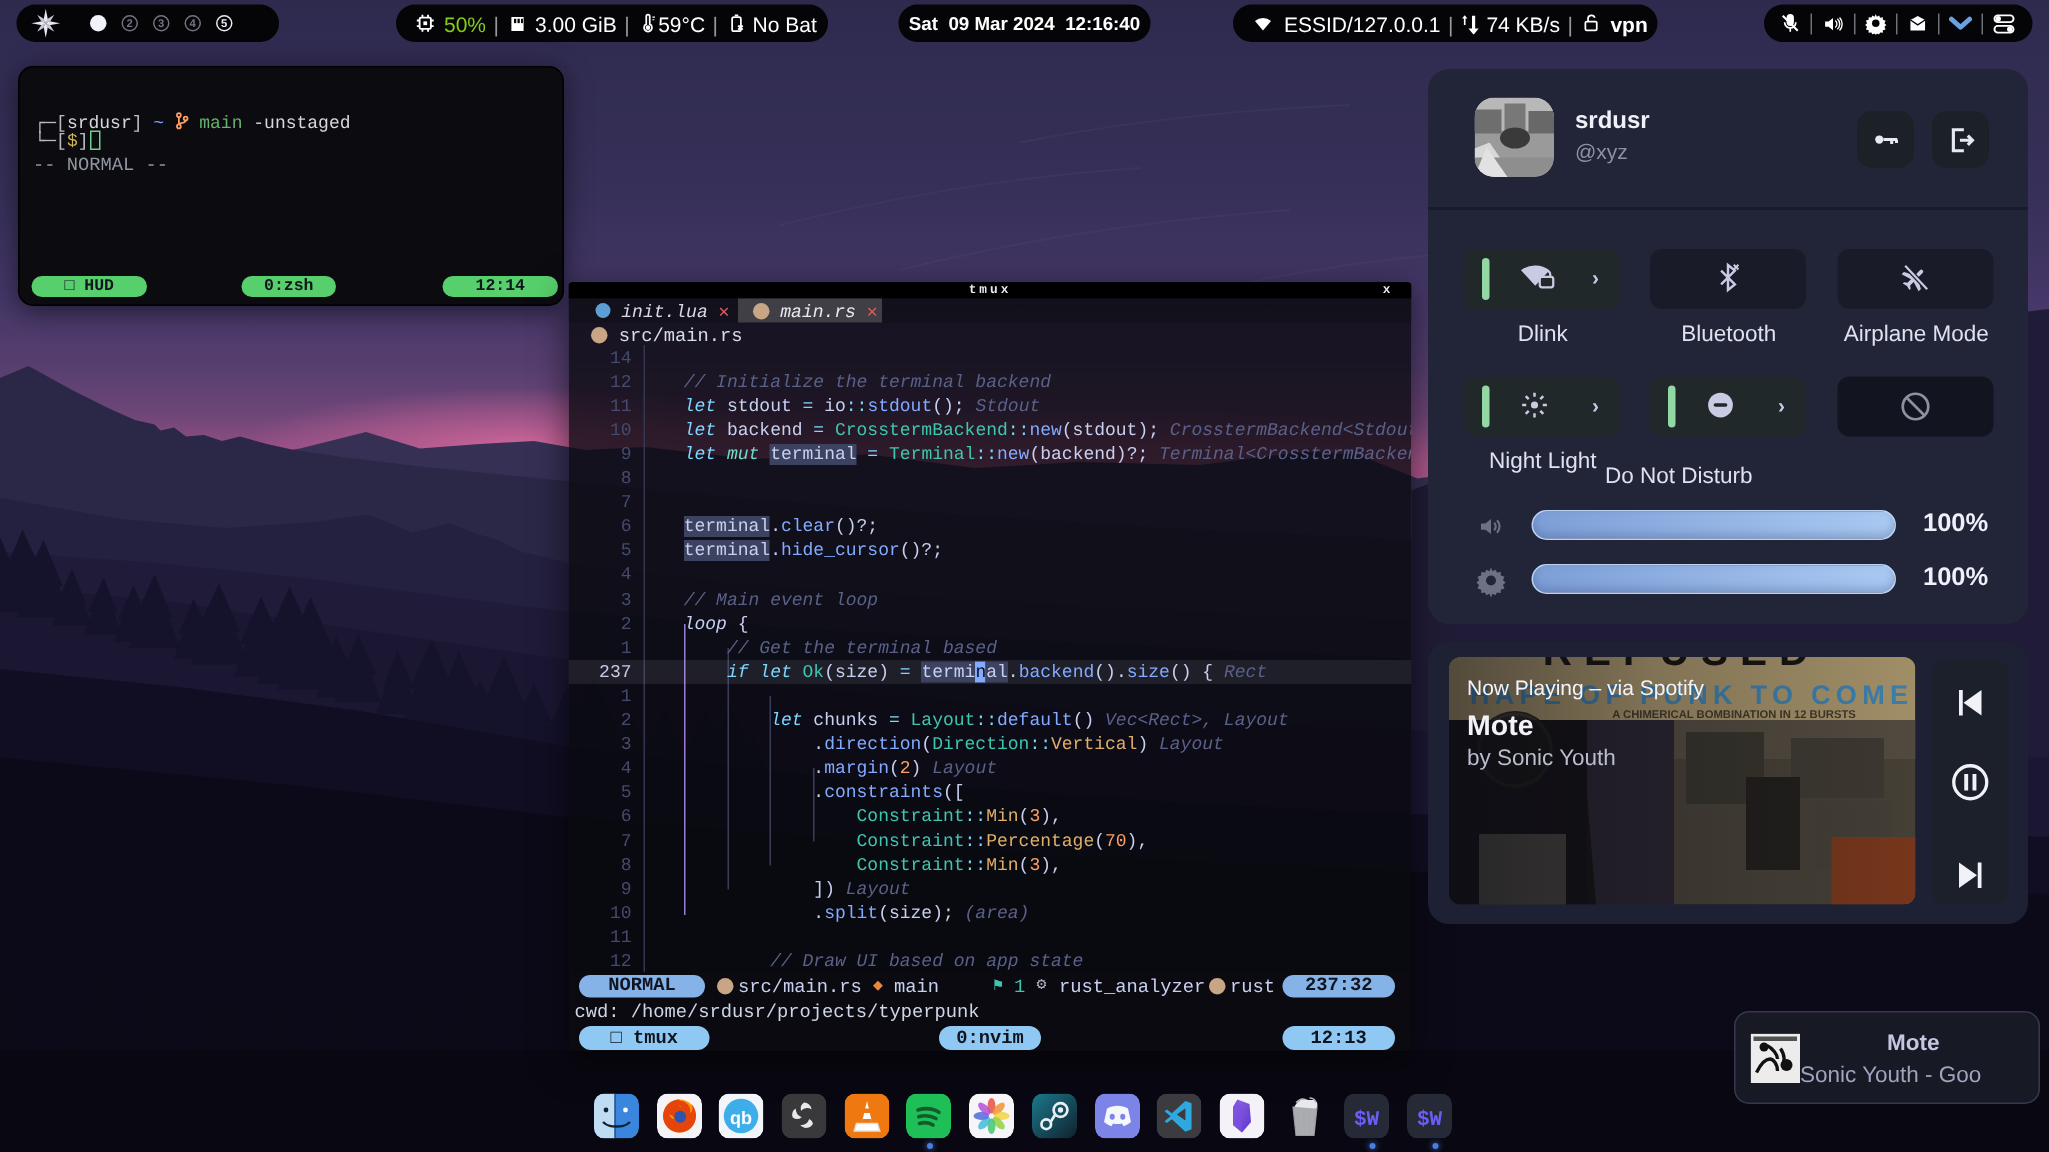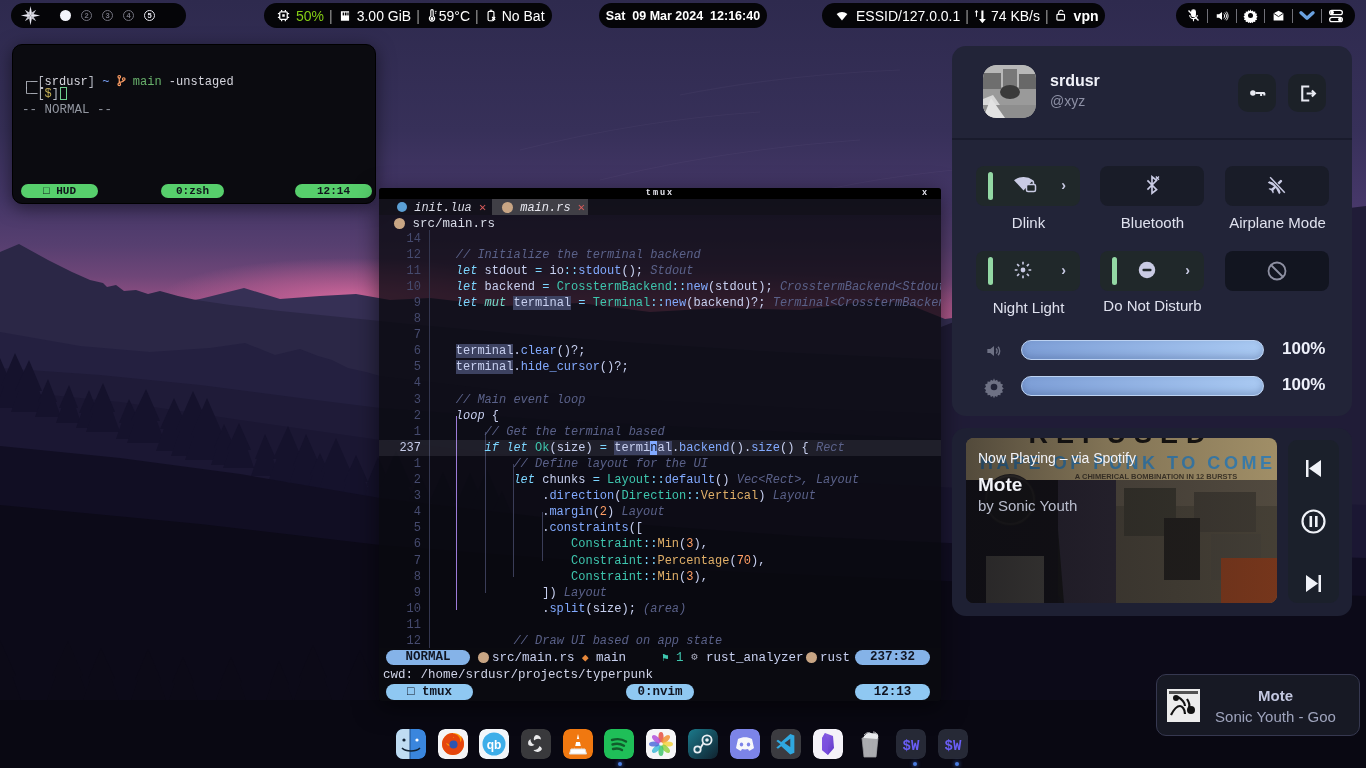--- a/index.html
+++ b/index.html
@@ -310,21 +310,21 @@
       <div style="position:absolute;left:0px;top:106.9px;width:562px;height:16.1px;white-space:pre;overflow:hidden"><span style="position:absolute;left:0;top:0;width:42px;text-align:right;color:#454a6e;">9</span><span style="position:absolute;left:48px;top:0">    <span style="color:#7dd6ff;font-style:italic;">let</span><span style="color:#73daca;font-style:italic;"> mut </span><span style="color:#c8d0f0;background:#3d4261;">terminal</span><span style="color:#7dd6ff;"> =</span><span style="color:#3ec6ae;"> Terminal</span><span style="color:#7dd6ff;">::</span><span style="color:#82aaff;">new</span><span style="color:#c8d0f0;">(backend)?;</span><span style="color:#5a6189;font-style:italic;"> Terminal&lt;CrosstermBacken</span></span></div>
       <div style="position:absolute;left:0px;top:123.0px;width:562px;height:16.1px;white-space:pre;overflow:hidden"><span style="position:absolute;left:0;top:0;width:42px;text-align:right;color:#454a6e;">8</span><span style="position:absolute;left:48px;top:0">    </span></div>
       <div style="position:absolute;left:0px;top:139.1px;width:562px;height:16.1px;white-space:pre;overflow:hidden"><span style="position:absolute;left:0;top:0;width:42px;text-align:right;color:#454a6e;">7</span></div>
       <div style="position:absolute;left:0px;top:155.2px;width:562px;height:16.1px;white-space:pre;overflow:hidden"><span style="position:absolute;left:0;top:0;width:42px;text-align:right;color:#454a6e;">6</span><span style="position:absolute;left:48px;top:0">    <span style="color:#c8d0f0;background:#3d4261;">terminal</span><span style="color:#c8d0f0;">.</span><span style="color:#82aaff;">clear</span><span style="color:#c8d0f0;">()?;</span></span></div>
       <div style="position:absolute;left:0px;top:171.3px;width:562px;height:16.1px;white-space:pre;overflow:hidden"><span style="position:absolute;left:0;top:0;width:42px;text-align:right;color:#454a6e;">5</span><span style="position:absolute;left:48px;top:0">    <span style="color:#c8d0f0;background:#3d4261;">terminal</span><span style="color:#c8d0f0;">.</span><span style="color:#82aaff;">hide_cursor</span><span style="color:#c8d0f0;">()?;</span></span></div>
       <div style="position:absolute;left:0px;top:187.4px;width:562px;height:16.1px;white-space:pre;overflow:hidden"><span style="position:absolute;left:0;top:0;width:42px;text-align:right;color:#454a6e;">4</span><span style="position:absolute;left:48px;top:0">    </span></div>
       <div style="position:absolute;left:0px;top:203.5px;width:562px;height:16.1px;white-space:pre;overflow:hidden"><span style="position:absolute;left:0;top:0;width:42px;text-align:right;color:#454a6e;">3</span><span style="position:absolute;left:48px;top:0">    <span style="color:#5a6189;font-style:italic;">// Main event loop</span></span></div>
       <div style="position:absolute;left:0px;top:219.6px;width:562px;height:16.1px;white-space:pre;overflow:hidden"><span style="position:absolute;left:0;top:0;width:42px;text-align:right;color:#454a6e;">2</span><span style="position:absolute;left:48px;top:0">    <span style="color:#c8d0f0;font-style:italic;">loop</span><span style="color:#c8d0f0;"> {</span></span></div>
       <div style="position:absolute;left:0px;top:235.7px;width:562px;height:16.1px;white-space:pre;overflow:hidden"><span style="position:absolute;left:0;top:0;width:42px;text-align:right;color:#454a6e;">1</span><span style="position:absolute;left:48px;top:0">        <span style="color:#5a6189;font-style:italic;">// Get the terminal based</span></span></div>
       <div style="position:absolute;left:0px;top:251.8px;width:562px;height:16.1px;background:rgba(197,200,220,0.10);white-space:pre;overflow:hidden"><span style="position:absolute;left:0;top:0;width:42px;text-align:right;color:#c6cbe8;">237</span><span style="position:absolute;left:48px;top:0">        <span style="color:#7dd6ff;font-style:italic;">if</span><span style="color:#7dd6ff;font-style:italic;"> let</span><span style="color:#3ec6ae;"> Ok</span><span style="color:#c8d0f0;">(size) </span><span style="color:#7dd6ff;">=</span><span style="color:#c8d0f0;"> </span><span style="color:#c8d0f0;background:#3d4261;">termi</span><span style="color:#0b0b12;background:#82aaff;">n</span><span style="color:#c8d0f0;background:#3d4261;">al</span><span style="color:#c8d0f0;">.</span><span style="color:#82aaff;">backend</span><span style="color:#c8d0f0;">().</span><span style="color:#82aaff;">size</span><span style="color:#c8d0f0;">() { </span><span style="color:#5a6189;font-style:italic;">Rect</span></span></div>
-      <div style="position:absolute;left:0px;top:267.9px;width:562px;height:16.1px;white-space:pre;overflow:hidden"><span style="position:absolute;left:0;top:0;width:42px;text-align:right;color:#454a6e;">1</span><span style="position:absolute;left:48px;top:0">            <span style="color:#5a6189;font-style:italic;">// Define layout for the UI</span></span></div>
+      <div style="position:absolute;left:0px;top:267.9px;width:562px;height:16.1px;white-space:pre;overflow:hidden"><span style="position:absolute;left:0;top:0;width:42px;text-align:right;color:#454a6e;">1</span></div>
       <div style="position:absolute;left:0px;top:284.0px;width:562px;height:16.1px;white-space:pre;overflow:hidden"><span style="position:absolute;left:0;top:0;width:42px;text-align:right;color:#454a6e;">2</span><span style="position:absolute;left:48px;top:0">            <span style="color:#7dd6ff;font-style:italic;">let</span><span style="color:#c8d0f0;"> chunks </span><span style="color:#7dd6ff;">=</span><span style="color:#3ec6ae;"> Layout</span><span style="color:#7dd6ff;">::</span><span style="color:#82aaff;">default</span><span style="color:#c8d0f0;">() </span><span style="color:#5a6189;font-style:italic;">Vec&lt;Rect&gt;, Layout</span></span></div>
       <div style="position:absolute;left:0px;top:300.1px;width:562px;height:16.1px;white-space:pre;overflow:hidden"><span style="position:absolute;left:0;top:0;width:42px;text-align:right;color:#454a6e;">3</span><span style="position:absolute;left:48px;top:0">                <span style="color:#c8d0f0;">.</span><span style="color:#82aaff;">direction</span><span style="color:#c8d0f0;">(</span><span style="color:#3ec6ae;">Direction</span><span style="color:#7dd6ff;">::</span><span style="color:#e0af68;">Vertical</span><span style="color:#c8d0f0;">) </span><span style="color:#5a6189;font-style:italic;">Layout</span></span></div>
       <div style="position:absolute;left:0px;top:316.2px;width:562px;height:16.1px;white-space:pre;overflow:hidden"><span style="position:absolute;left:0;top:0;width:42px;text-align:right;color:#454a6e;">4</span><span style="position:absolute;left:48px;top:0">                <span style="color:#c8d0f0;">.</span><span style="color:#82aaff;">margin</span><span style="color:#c8d0f0;">(</span><span style="color:#ff9e64;">2</span><span style="color:#c8d0f0;">) </span><span style="color:#5a6189;font-style:italic;">Layout</span></span></div>
       <div style="position:absolute;left:0px;top:332.3px;width:562px;height:16.1px;white-space:pre;overflow:hidden"><span style="position:absolute;left:0;top:0;width:42px;text-align:right;color:#454a6e;">5</span><span style="position:absolute;left:48px;top:0">                <span style="color:#c8d0f0;">.</span><span style="color:#82aaff;">constraints</span><span style="color:#c8d0f0;">([</span></span></div>
       <div style="position:absolute;left:0px;top:348.4px;width:562px;height:16.1px;white-space:pre;overflow:hidden"><span style="position:absolute;left:0;top:0;width:42px;text-align:right;color:#454a6e;">6</span><span style="position:absolute;left:48px;top:0">                    <span style="color:#3ec6ae;">Constraint</span><span style="color:#7dd6ff;">::</span><span style="color:#e0af68;">Min</span><span style="color:#c8d0f0;">(</span><span style="color:#ff9e64;">3</span><span style="color:#c8d0f0;">),</span></span></div>
       <div style="position:absolute;left:0px;top:364.5px;width:562px;height:16.1px;white-space:pre;overflow:hidden"><span style="position:absolute;left:0;top:0;width:42px;text-align:right;color:#454a6e;">7</span><span style="position:absolute;left:48px;top:0">                    <span style="color:#3ec6ae;">Constraint</span><span style="color:#7dd6ff;">::</span><span style="color:#e0af68;">Percentage</span><span style="color:#c8d0f0;">(</span><span style="color:#ff9e64;">70</span><span style="color:#c8d0f0;">),</span></span></div>
       <div style="position:absolute;left:0px;top:380.6px;width:562px;height:16.1px;white-space:pre;overflow:hidden"><span style="position:absolute;left:0;top:0;width:42px;text-align:right;color:#454a6e;">8</span><span style="position:absolute;left:48px;top:0">                    <span style="color:#3ec6ae;">Constraint</span><span style="color:#7dd6ff;">::</span><span style="color:#e0af68;">Min</span><span style="color:#c8d0f0;">(</span><span style="color:#ff9e64;">3</span><span style="color:#c8d0f0;">),</span></span></div>
       <div style="position:absolute;left:0px;top:396.7px;width:562px;height:16.1px;white-space:pre;overflow:hidden"><span style="position:absolute;left:0;top:0;width:42px;text-align:right;color:#454a6e;">9</span><span style="position:absolute;left:48px;top:0">                <span style="color:#c8d0f0;">]) </span><span style="color:#5a6189;font-style:italic;">Layout</span></span></div>
       <div style="position:absolute;left:0px;top:412.8px;width:562px;height:16.1px;white-space:pre;overflow:hidden"><span style="position:absolute;left:0;top:0;width:42px;text-align:right;color:#454a6e;">10</span><span style="position:absolute;left:48px;top:0">                <span style="color:#c8d0f0;">.</span><span style="color:#82aaff;">split</span><span style="color:#c8d0f0;">(size); </span><span style="color:#5a6189;font-style:italic;">(area)</span></span></div>
       <div style="position:absolute;left:0px;top:428.9px;width:562px;height:16.1px;white-space:pre;overflow:hidden"><span style="position:absolute;left:0;top:0;width:42px;text-align:right;color:#454a6e;">11</span><span style="position:absolute;left:48px;top:0">    </span></div>
@@ -416,21 +416,21 @@
   </div>
 <div style="position:absolute;left:946px;top:299px;width:165px;text-align:center;font:15px 'Liberation Sans';color:#dfe1ee">Night Light</div>
 <div style="position:absolute;left:1100px;top:251px;width:104px;height:40px;background:#20282a;border-radius:8px">
     <span style="position:absolute;left:12px;top:6px;width:5px;height:28px;background:#93d8a4;border-radius:3px"></span>
     <span style="position:absolute;left:36px;top:8px"><svg width="22" height="22" viewBox="0 0 24 24">
         <circle cx="12" cy="12" r="9" fill="#c9cbe4"></circle>
         <rect x="7" y="10.7" width="10" height="2.6" rx="1.3" fill="#20282a"></rect>
       </svg></span>
     <span style="position:absolute;right:14px;top:11px;font:bold 14px 'Liberation Sans';color:#c9cbe4">›</span>
   </div>
-<div style="position:absolute;left:1070px;top:297px;width:165px;text-align:center;font:15px 'Liberation Sans';color:#dfe1ee">Do Not Disturb</div>
+<div style="position:absolute;left:1070px;top:309px;width:165px;text-align:left;font:15px 'Liberation Sans';color:#dfe1ee">Do Not Disturb</div>
 <div style="position:absolute;left:1225px;top:251px;width:104px;height:40px;background:#121520;border-radius:8px">
     <span style="position:absolute;left:0;right:0;top:8px;text-align:center"><svg width="24" height="24" viewBox="0 0 24 24" fill="none" stroke="#8e90a2" stroke-width="1.8">
         <circle cx="12" cy="12" r="8.5"></circle>
         <path d="M6 6l12 12"></path>
       </svg></span>
   </div>
 <span style="position:absolute;left:983px;top:341px"><svg width="22" height="20" viewBox="0 0 24 24" fill="#6e7184">
       <path d="M4 9.5v5h3.5L12 18V6L7.5 9.5Z"></path>
       <path d="M14.5 9a4.2 4.2 0 0 1 0 6M16.8 7a7.2 7.2 0 0 1 0 10" stroke="#6e7184" stroke-width="1.7" fill="none"></path>
     </svg></span>
@@ -491,21 +491,21 @@
 
 <div style="position:absolute;left:1156px;top:674px;width:204px;height:62px;background:#171924;border:1.5px solid #363850;border-radius:10px">
  <div style="position:absolute;left:10px;top:14px;width:33px;height:33px;overflow:hidden"><svg width="33" height="33" viewBox="0 0 33 33">
         <rect width="33" height="33" fill="#ececec"></rect>
         <path d="M4 26c3-6 6-9 9-9M13 17c2 0 5 3 5 8M11 8c4 2 7 6 7 9M20 10c2 3 3 6 2 9" stroke="#111" stroke-width="2.2" fill="none"></path>
         <circle cx="9" cy="9" r="3" fill="#111"></circle>
         <circle cx="24" cy="21" r="4" fill="#111"></circle>
         <rect x="2" y="2" width="29" height="3" fill="#111" opacity="0.7"></rect>
       </svg></div>
  <div style="position:absolute;left:43px;right:8px;top:12px;text-align:center;font:bold 15px 'Liberation Sans';color:#c3c7e0">Mote</div>
- <div style="position:absolute;left:43px;right:8px;top:33px;text-align:center;font:15px 'Liberation Sans';color:#9fa4bd">Sonic Youth - Goo</div>
+ <div style="position:absolute;left:43px;right:8px;top:33px;text-align:left;font:15px 'Liberation Sans';color:#9fa4bd">Sonic Youth - Goo</div>
 </div>
 <div style="position:absolute;left:396px;top:729px;width:30px;height:30px;border-radius:7px;overflow:hidden;"><svg width="30" height="30" viewBox="0 0 30 30">
       <rect width="30" height="30" rx="7" fill="#3a86dd"></rect>
       <rect width="14" height="30" fill="#bfdcf2"></rect>
       <path d="M14 0v30" stroke="#1c4f8a" stroke-width="1"></path>
       <circle cx="8" cy="11" r="1.6" fill="#123"></circle>
       <circle cx="21" cy="11" r="1.6" fill="#fff"></circle>
       <path d="M6 19c3 3 6 3 9 3s6 0 9-3" stroke="#123" stroke-width="1.6" fill="none"></path>
     </svg></div>
 <div style="position:absolute;left:438px;top:729px;width:30px;height:30px;border-radius:7px;overflow:hidden;"><svg width="30" height="30" viewBox="0 0 30 30">

